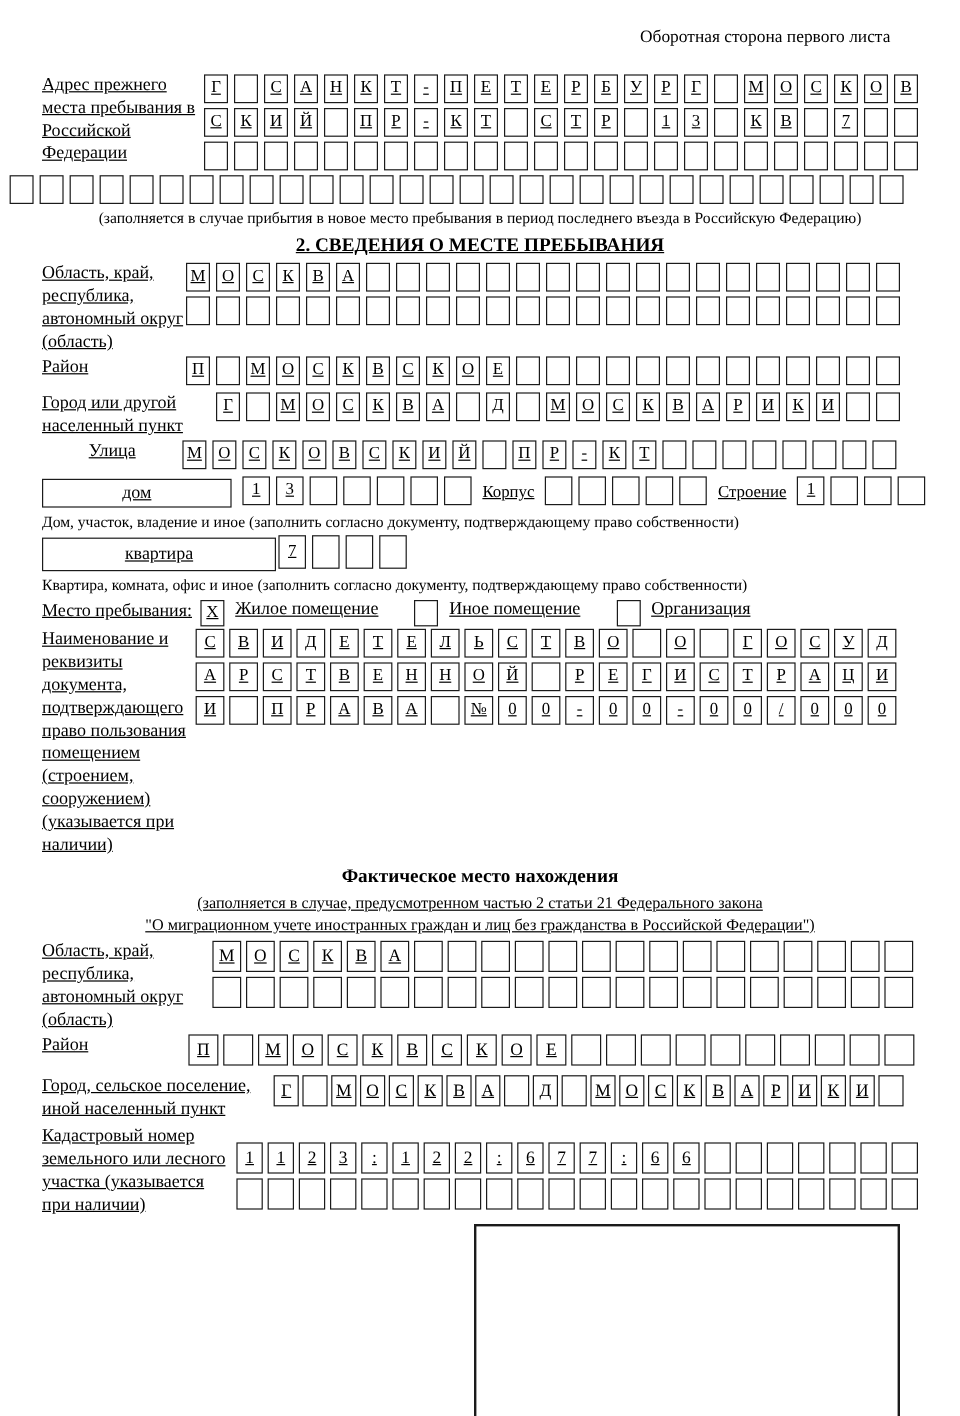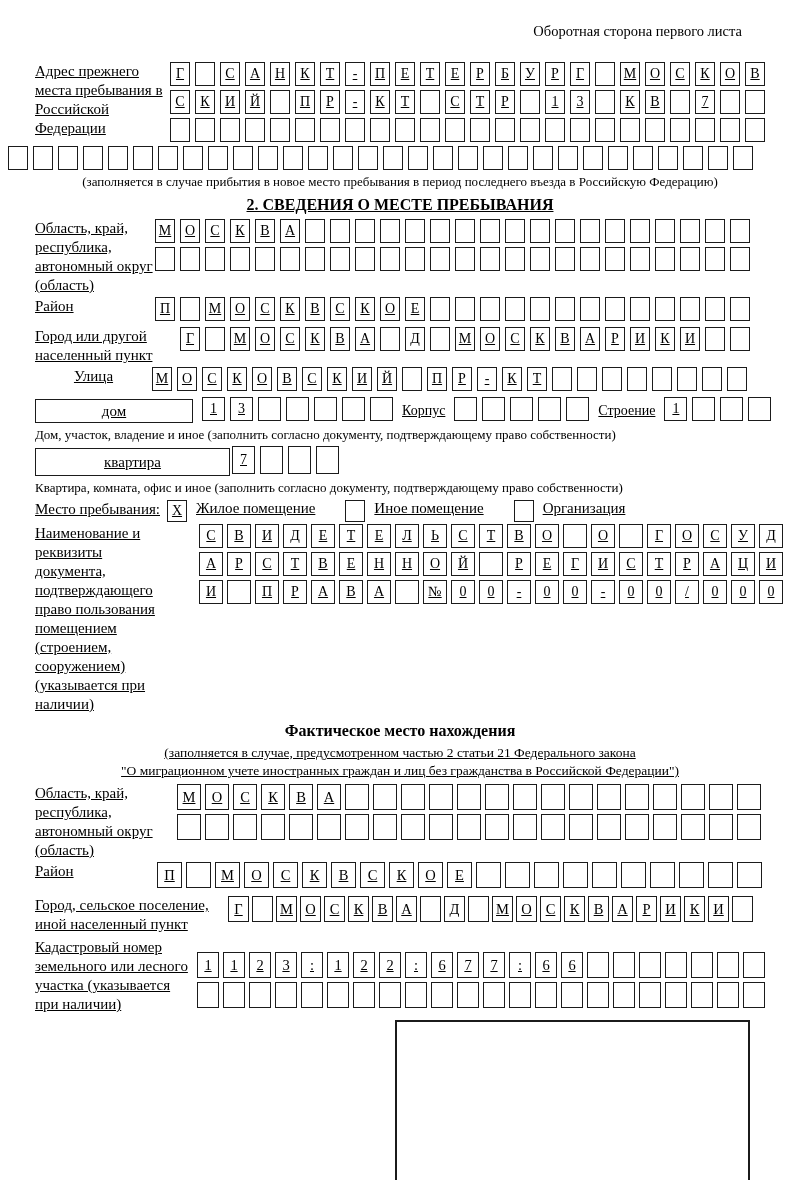--- a/index.html
+++ b/index.html
@@ -54,21 +54,21 @@
   .apt-cells .cell{width:23px;height:28px;}
   .house-cells .cell{width:23px;}
   .inline-lbl{font-size:14px;flex:none;}
   .stay-row{margin-top:4px;}
   .stay-row .lbl{width:132px;}
   .mark-cells{margin-bottom:0;}
   .mark-cells .cell{width:20px;height:22px;}
   .stay-opt{font-size:15px;margin:0 10px 0 9px;}
   .stay-gap{width:20px;flex:none;}
   .hint-choose{font-size:13px;text-align:center;width:400px;margin:2px 0 2px 130px;}
-  .doc-block{margin-top:2px;gap:36px;}
+  .doc-block{margin-top:2px;}
   .act-title{font-size:16px;line-height:20px;font-weight:bold;text-align:center;margin:7px 0 3px 0;}
   .act-hint{font-size:13.5px;line-height:18px;text-align:center;margin:0;text-decoration:underline;}
   .mt4{margin-top:4px;}
   .mt2{margin-top:2px;}
   .cad-col{margin-top:14px;}
   .stamp-box{
     box-sizing:border-box;border:2px solid #1b1b1b;background:#fff;
     width:355px;height:172px;margin:6px 0 0 395px;
   }
 </style>

